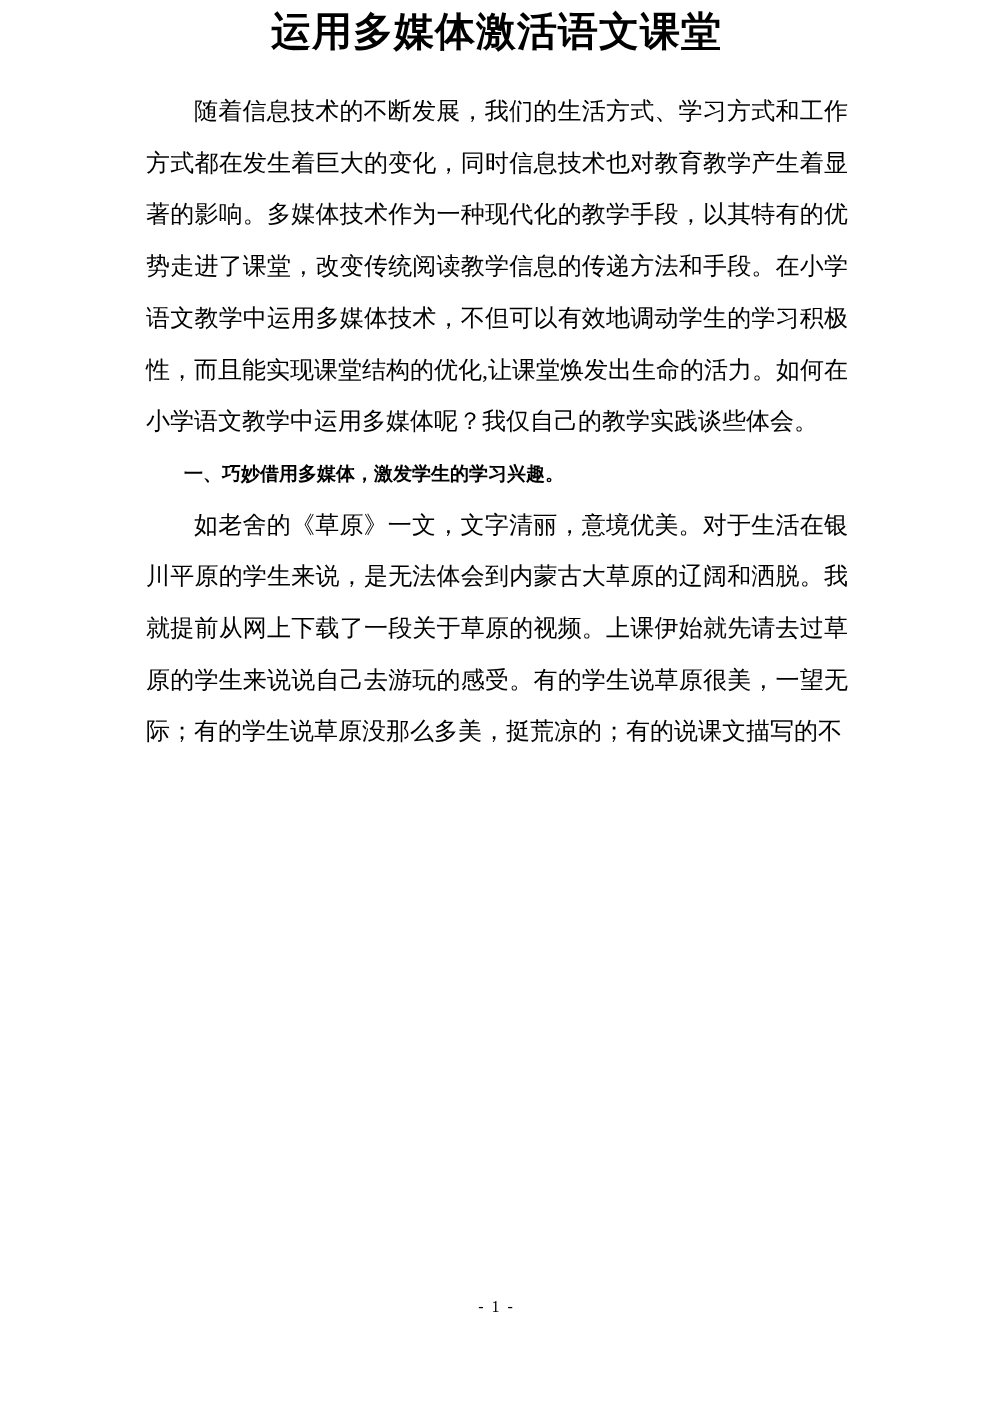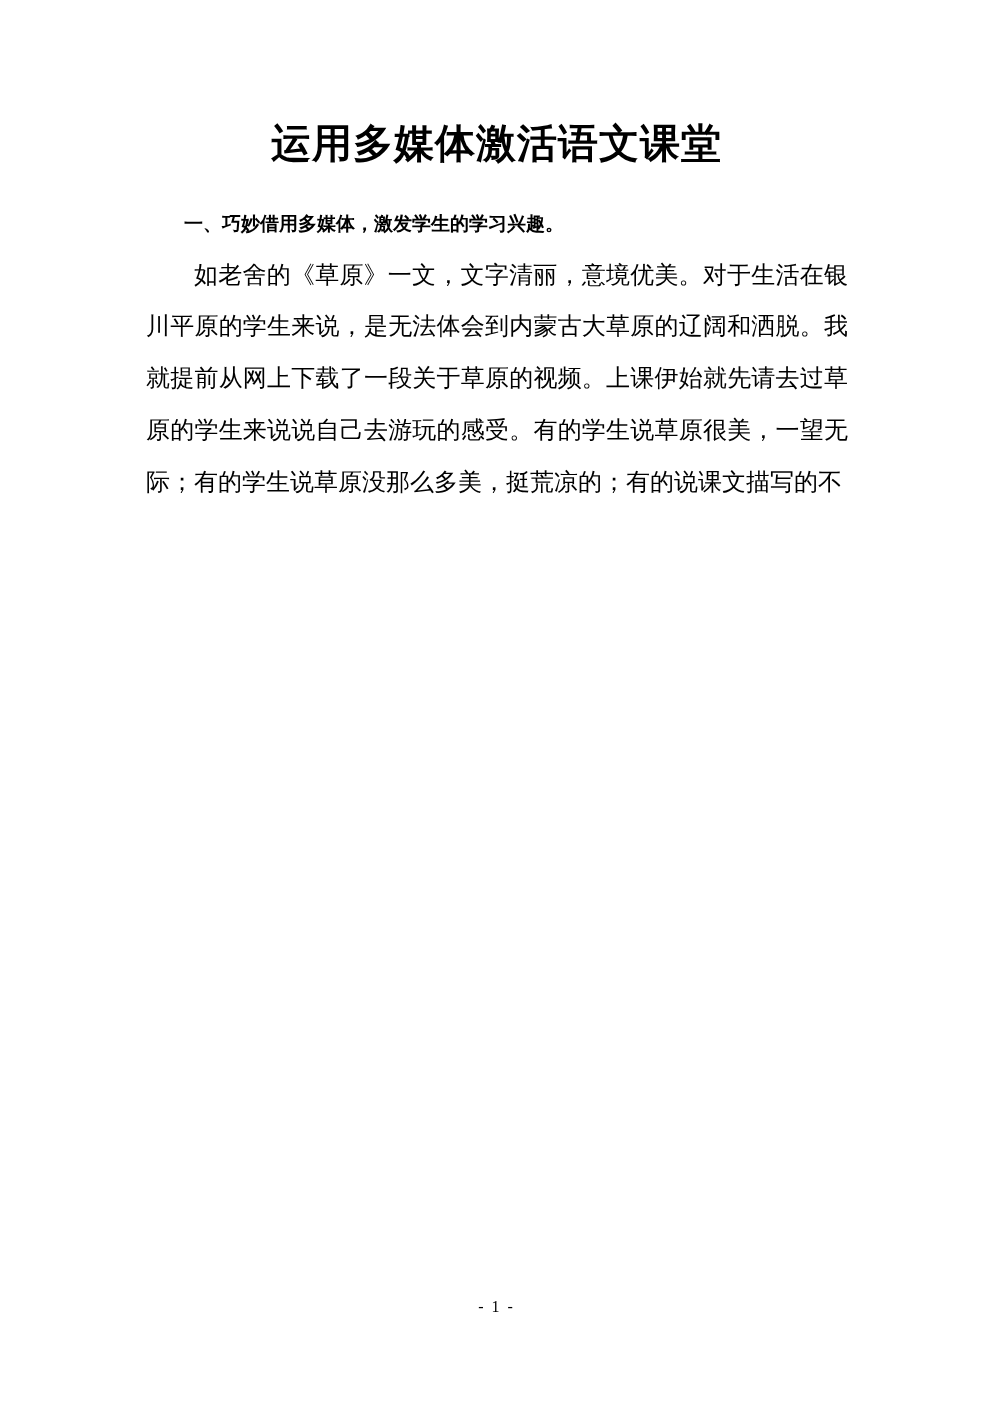--- a/index.html
+++ b/index.html
@@ -12,21 +12,20 @@
     width: 993px;
     height: 1404px;
     margin: 0 auto;
     background: #ffffff;
     color: #000000;
     font-family: "Liberation Serif", serif;
     overflow: hidden;
   }
   .doc-title {
     margin: 0;
-    padding-top: 112px;
     font-size: 40px;
     line-height: 64px;
     font-weight: 700;
     text-align: center;
     letter-spacing: 1px;
     white-space: nowrap;
   }
   .byline {
     margin: 53px 0 0 0;
     font-size: 25px;
@@ -70,19 +69,20 @@
 </style>
 </head>
 <body>
 
 <div class="page">
 
   <h1 class="doc-title">运用多媒体激活语文课堂</h1>
 
 
   <div class="doc-body">
+    <p class="para">随着信息技术的不断发展，我们的生活方式、学习方式和工作方式都在发生着巨大的变化，同时信息技术也对教育教学产生着显著的影响。多媒体技术作为一种现代化的教学手段，以其特有的优势走进了课堂，改变传统阅读教学信息的传递方法和手段。在小学语文教学中运用多媒体技术，不但可以有效地调动学生的学习积极性，而且能实现课堂结构的优化,让课堂焕发出生命的活力。如何在小学语文教学中运用多媒体呢？我仅自己的教学实践谈些体会。</p>
     <h2 class="sec-heading">一、巧妙借用多媒体，激发学生的学习兴趣。</h2>
     <p class="para">如老舍的《草原》一文，文字清丽，意境优美。对于生活在银川平原的学生来说，是无法体会到内蒙古大草原的辽阔和洒脱。我就提前从网上下载了一段关于草原的视频。上课伊始就先请去过草原的学生来说说自己去游玩的感受。有的学生说草原很美，一望无际；有的学生说草原没那么多美，挺荒凉的；有的说课文描写的不</p>
   </div>
 
   <div class="page-number">- 1 -</div>
 
 </div>
 
 </body></html>

